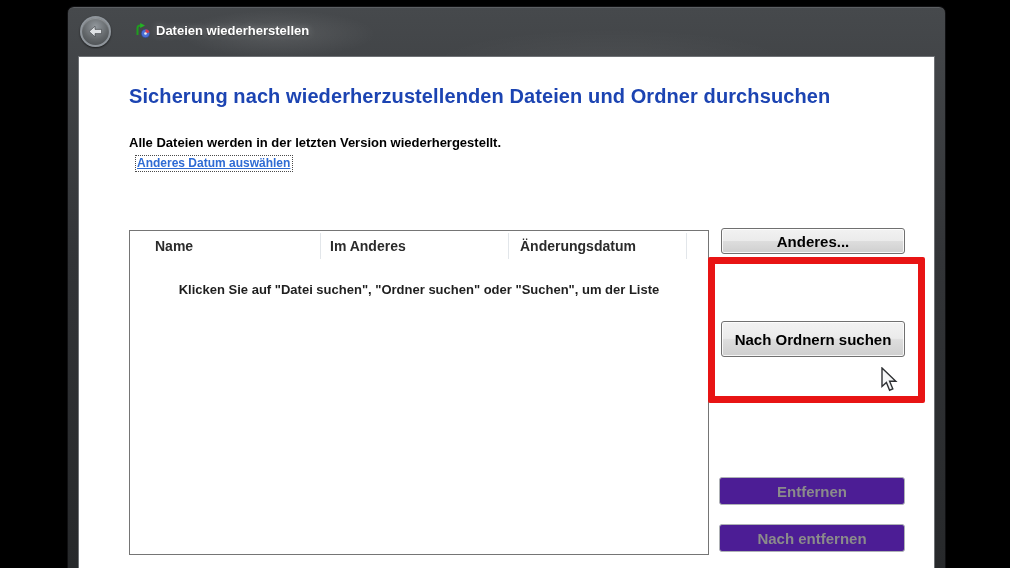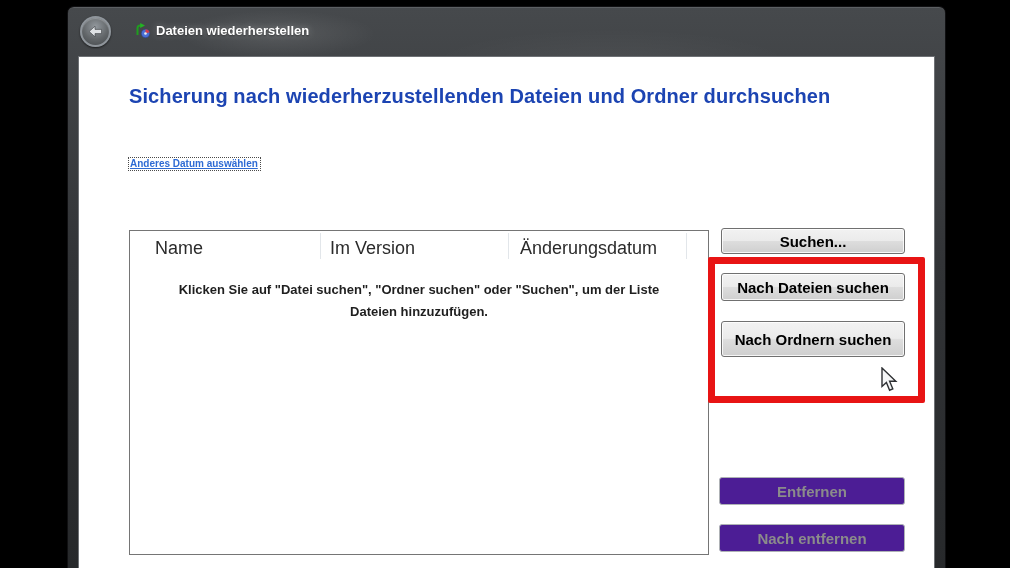--- a/index.html
+++ b/index.html
@@ -64,33 +64,33 @@
     position: absolute; left: 50px; top: 78px;
     font-size: 13px; font-weight: 600; color: #000;
     white-space: nowrap;
   }
   .datelink-wrap { position: absolute; left: 49px; top: 96px; }
   .datelink {
     display: inline-block;
     border: 1px dotted #4a4a4a;
     padding: 0 2px 1px 1px;
     color: var(--link_blue, #2e6bd4);
-    font-size: 10px; font-weight: 600;
+    font-size: 12px; font-weight: 600;
     text-decoration: underline;
-    white-space: nowrap; cursor: pointer;
+    white-space: nowrap; cursor: pointer; margin-left: 7px;
   }
 
   
   .listview {
     position: absolute; left: 50px; top: 173px; width: 580px; height: 325px;
     border: 1px solid #757575; background: #fff;
   }
   .lv-header { position: absolute; left: 0; top: 0; width: 100%; height: 28px; }
   .lv-col {
-    position: absolute; top: 7px; font-size: 18px; font-weight: 400; color: #2b2b2b;
+    position: absolute; top: 7px; font-size: 14px; font-weight: 700; color: #2b2b2b;
     white-space: nowrap; cursor: default;
   }
   .lv-col.c0 { left: 25px; }
   .lv-col.c1 { left: 200px; }
   .lv-col.c2 { left: 390px; text-align: center; }
   .lv-sep { position: absolute; top: 2px; width: 1px; height: 26px; background: #e2e6ea; }
   .lv-sep.s0 { left: 190px; }
   .lv-sep.s1 { left: 378px; }
   .lv-sep.s2 { left: 556px; }
 
@@ -158,41 +158,40 @@
           <path d="M11.5 11.5 L15.5 10.2 A4.2 4.2 0 0 0 11.5 7.3 Z" fill="#d43c4a"></path>
           <circle cx="11.5" cy="11.5" r="1.3" fill="#e8ecf2"></circle>
         </svg>
       </span>
       <span class="title-text">Dateien wiederherstellen</span>
     </div>
 
     <div class="client">
 
       <div class="heading">Sicherung nach wiederherzustellenden Dateien und Ordner durchsuchen</div>
+      <div class="subtitle">Alle Dateien werden in der letzten Version wiederhergestellt.</div>
       <div class="datelink-wrap">
         <span class="datelink">Anderes Datum auswählen</span>
       </div>
 
       <div class="listview">
         <div class="lv-header">
           <span class="lv-col c0">Name</span>
-          <span class="lv-col c1">Im Version</span>
+          <span class="lv-col c1">Im Anderes</span>
           <span class="lv-col c2">Änderungsdatum</span>
           <span class="lv-sep s0"></span>
           <span class="lv-sep s1"></span>
           <span class="lv-sep s2"></span>
         </div>
         <div class="lv-empty">
           <div>Klicken Sie auf "Datei suchen", "Ordner suchen" oder "Suchen", um der Liste</div>
-          <div>Dateien hinzuzufügen.</div>
         </div>
       </div>
 
-      <button class="btn search">Suchen...</button>
-      <button class="btn search-files">Nach Dateien suchen</button>
+      <button class="btn search">Anderes...</button>
       <button class="btn search-folders">Nach Ordnern suchen</button>
       <button class="btn disabled remove" disabled="">Entfernen</button>
       <button class="btn disabled remove-all" disabled="">Nach entfernen</button>
 
       <div class="red-box"></div>
 
       <span class="cursor">
         <svg width="22" height="26" viewBox="0 0 22 26">
           <path d="M2 1 L2 19.5 L6.4 15.4 L9.6 23.2 L12.8 21.8 L9.6 14.2 L15.8 14.2 Z" fill="#f5f6f7" stroke="#2e3033" stroke-width="1.4" stroke-linejoin="miter"></path>
         </svg>

